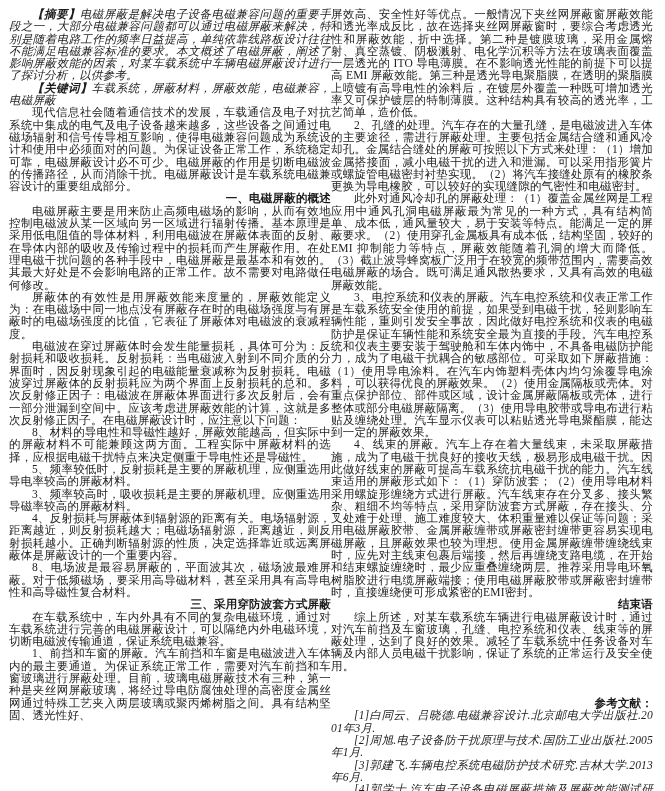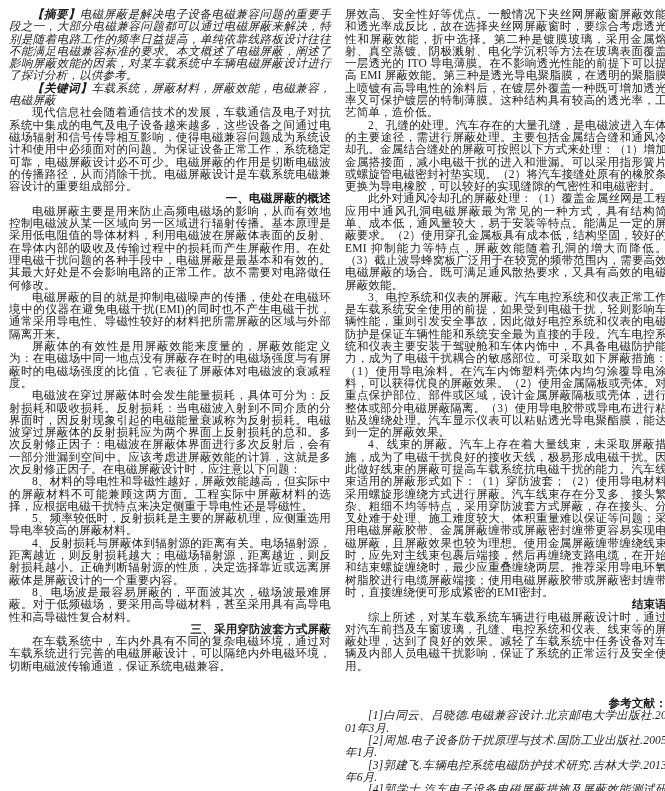--- a/index.html
+++ b/index.html
@@ -9,21 +9,20 @@
     height: 791px;
     overflow: hidden;
     background: #ffffff;
   }
   .page {
     box-sizing: border-box;
     width: 665px;
     height: 791px;
     padding: 8px 8px 4px 9px;
     display: flex;
-    gap: 14px;
     font-family: "Liberation Serif", "DejaVu Serif", serif;
     color: #1c1c1c;
   }
   .col {
     width: 322px;
     flex: 0 0 322px;
   }
   .col p {
     margin: 0;
     font-size: 11.5px;
@@ -55,29 +54,30 @@
 <body>
 
 <div class="page">
 
   <div class="col">
     <p class="kaiti"><span class="bold">【摘要】</span><span>电磁屏蔽是解决电子设备电磁兼容问题的重要手段之一，大部分电磁兼容问题都可以通过电磁屏蔽来解决，特别是随着电路工作的频率日益提高，单纯依靠线路板设计往往不能满足电磁兼容标准的要求。本文概述了电磁屏蔽，阐述了影响屏蔽效能的因素，对某车载系统中车辆电磁屏蔽设计进行了探讨分析，以供参考。</span></p>
     <p class="kaiti"><span class="bold">【关键词】</span><span>车载系统，屏蔽材料，屏蔽效能，电磁兼容，电磁屏蔽</span></p>
     <p>现代信息社会随着通信技术的发展，车载通信及电子对抗系统中集成的电气及电子设备越来越多，这些设备之间通过电磁场辐射和信号传导相互影响，使得电磁兼容问题成为系统设计和使用中必须面对的问题。为保证设备正常工作，系统稳定可靠，电磁屏蔽设计必不可少。电磁屏蔽的作用是切断电磁波的传播路径，从而消除干扰。电磁屏蔽设计是车载系统电磁兼容设计的重要组成部分。</p>
     <p class="heading">一、电磁屏蔽的概述</p>
     <p>电磁屏蔽主要是用来防止高频电磁场的影响，从而有效地控制电磁波从某一区域向另一区域进行辐射传播。基本原理是采用低电阻值的导体材料，利用电磁波在屏蔽体表面的反射、在导体内部的吸收及传输过程中的损耗而产生屏蔽作用。在处理电磁干扰问题的各种手段中，电磁屏蔽是最基本和有效的。其最大好处是不会影响电路的正常工作。故不需要对电路做任何修改。</p>
-    <p>电磁屏蔽的目的就是抑制电磁噪声的传播，使处在电磁环境中的仪器在避免电磁干扰(EMI)的同时也不产生电磁干扰，通常采用导电性、导磁性较好的材料把所需屏蔽的区域与外部隔离开来。</p>
     <p>屏蔽体的有效性是用屏蔽效能来度量的，屏蔽效能定义为：在电磁场中同一地点没有屏蔽存在时的电磁场强度与有屏蔽时的电磁场强度的比值，它表征了屏蔽体对电磁波的衰减程度。</p>
     <p>电磁波在穿过屏蔽体时会发生能量损耗，具体可分为：反射损耗和吸收损耗。反射损耗：当电磁波入射到不同介质的分界面时，因反射现象引起的电磁能量衰减称为反射损耗。电磁波穿过屏蔽体的反射损耗应为两个界面上反射损耗的总和。多次反射修正因子：电磁波在屏蔽体界面进行多次反射后，会有一部分泄漏到空间中。应该考虑进屏蔽效能的计算，这就是多次反射修正因子。在电磁屏蔽设计时，应注意以下问题：</p>
     <p>8、材料的导电性和导磁性越好，屏蔽效能越高，但实际中的屏蔽材料不可能兼顾这两方面。工程实际中屏蔽材料的选择，应根据电磁干扰特点来决定侧重于导电性还是导磁性。</p>
     <p>5、频率较低时，反射损耗是主要的屏蔽机理，应侧重选用导电率较高的屏蔽材料。</p>
+    <p>3、频率较高时，吸收损耗是主要的屏蔽机理。应侧重选用导磁率较高的屏蔽材料。</p>
     <p>4、反射损耗与屏蔽体到辐射源的距离有关。电场辐射源，距离越近，则反射损耗越大；电磁场辐射源，距离越近，则反射损耗越小。正确判断辐射源的性质，决定选择靠近或远离屏蔽体是屏蔽设计的一个重要内容。</p>
     <p>8、电场波是最容易屏蔽的，平面波其次，磁场波最难屏蔽。对于低频磁场，要采用高导磁材料，甚至采用具有高导电性和高导磁性复合材料。</p>
     <p class="heading">三、采用穿防波套方式屏蔽</p>
     <p>在车载系统中，车内外具有不同的复杂电磁环境，通过对车载系统进行完善的电磁屏蔽设计，可以隔绝内外电磁环境，切断电磁波传输通道，保证系统电磁兼容。</p>
+    <p>1、前挡和车窗的屏蔽。汽车前挡和车窗是电磁波进入车体内的最主要通道。为保证系统正常工作，需要对汽车前挡和车窗玻璃进行屏蔽处理。目前，玻璃电磁屏蔽技术有三种，第一种是夹丝网屏蔽玻璃，将经过导电防腐蚀处理的高密度金属丝网通过特殊工艺夹入两层玻璃或聚丙烯树脂之间。具有结构坚固、透光性好、</p>
   </div>
 
   <div class="col">
     <p class="cont">屏效高、安全性好等优点。一般情况下夹丝网屏蔽窗屏蔽效能和透光率成反比，故在选择夹丝网屏蔽窗时，要综合考虑透光性和屏蔽效能，折中选择。第二种是镀膜玻璃，采用金属熔射、真空蒸镀、阴极溅射、电化学沉积等方法在玻璃表面覆盖一层透光的 ITO 导电薄膜。在不影响透光性能的前提下可以提高 EMI 屏蔽效能。第三种是透光导电聚脂膜，在透明的聚脂膜上喷镀有高导电性的涂料后，在镀层外覆盖一种既可增加透光率又可保护镀层的特制薄膜。这种结构具有较高的透光率，工艺简单，造价低。</p>
     <p>2、孔缝的处理。汽车存在的大量孔缝，是电磁波进入车体的主要途径，需进行屏蔽处理。主要包括金属结合缝和通风冷却孔。金属结合缝处的屏蔽可按照以下方式来处理：（1）增加金属搭接面，减小电磁干扰的进入和泄漏。可以采用指形簧片或螺旋管电磁密封衬垫实现。（2）将汽车接缝处原有的橡胶条更换为导电橡胶，可以较好的实现缝隙的气密性和电磁密封。</p>
     <p>此外对通风冷却孔的屏蔽处理：（1）覆盖金属丝网是工程应用中通风孔洞电磁屏蔽最为常见的一种方式，具有结构简单、成本低，通风量较大，易于安装等特点。能满足一定的屏蔽要求。（2）使用穿孔金属板具有成本低，结构坚固，较好的 EMI 抑制能力等特点，屏蔽效能随着孔洞的增大而降低。（3）截止波导蜂窝板广泛用于在较宽的频带范围内，需要高效电磁屏蔽的场合。既可满足通风散热要求，又具有高效的电磁屏蔽效能。</p>
     <p>3、电控系统和仪表的屏蔽。汽车电控系统和仪表正常工作是车载系统安全使用的前提，如果受到电磁干扰，轻则影响车辆性能，重则引发安全事故，因此做好电控系统和仪表的电磁防护是保证车辆性能和系统安全最为直接的手段。汽车电控系统和仪表主要安装于驾驶舱和车体内饰中，不具备电磁防护能力，成为了电磁干扰耦合的敏感部位。可采取如下屏蔽措施：（1）使用导电涂料。在汽车内饰塑料壳体内均匀涂覆导电涂料，可以获得优良的屏蔽效果。（2）使用金属隔板或壳体。对重点保护部位、部件或区域，设计金属屏蔽隔板或壳体，进行整体或部分电磁屏蔽隔离。（3）使用导电胶带或导电布进行粘贴及缠绕处理。汽车显示仪表可以粘贴透光导电聚酯膜，能达到一定的屏蔽效果。</p>
     <p>4、线束的屏蔽。汽车上存在着大量线束，未采取屏蔽措施，成为了电磁干扰良好的接收天线，极易形成电磁干扰。因此做好线束的屏蔽可提高车载系统抗电磁干扰的能力。汽车线束适用的屏蔽形式如下：（1）穿防波套；（2）使用导电材料采用螺旋形缠绕方式进行屏蔽。汽车线束存在分叉多、接头繁杂、粗细不均等特点，采用穿防波套方式屏蔽，存在接头、分叉处难于处理、施工难度较大、体积重量难以保证等问题；采用电磁屏蔽胶带、金属屏蔽缠带或屏蔽密封缠带更容易实现电磁屏蔽，且屏蔽效果也较为理想。使用金属屏蔽缠带缠绕线束时，应先对主线束包裹后端接，然后再缠绕支路电缆，在开始和结束螺旋缠绕时，最少应重叠缠绕两层。推荐采用导电环氧树脂胶进行电缆屏蔽端接；使用电磁屏蔽胶带或屏蔽密封缠带时，直接缠绕便可形成紧密的EMI密封。</p>
     <p class="heading">结束语</p>
     <p>综上所述，对某车载系统车辆进行电磁屏蔽设计时，通过对汽车前挡及车窗玻璃，孔缝、电控系统和仪表、线束等的屏蔽处理，达到了良好的效果。减轻了车载系统中任务设备对车辆及内部人员电磁干扰影响，保证了系统的正常运行及安全使用。</p>

